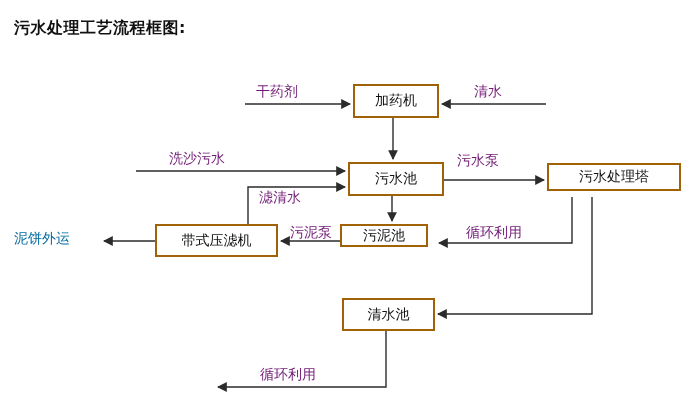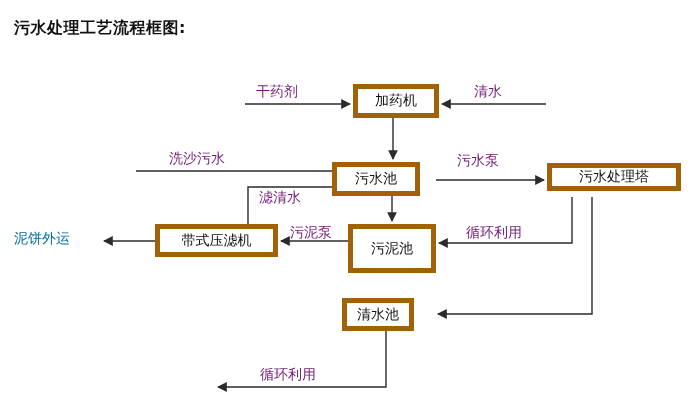--- a/index.html
+++ b/index.html
@@ -27,21 +27,21 @@
   }
   .flow-svg {
     position: absolute;
     left: 0;
     top: 0;
     width: 700px;
     height: 420px;
   }
   .node-box {
     position: absolute;
-    border: 5px solid #a16207;
+    border: 2px solid #a16207;
     background: #ffffff;
     box-sizing: border-box;
     display: flex;
     align-items: center;
     justify-content: center;
     font-size: 14px;
     color: #111111;
     white-space: nowrap;
   }
   .edge-label {
@@ -95,37 +95,37 @@
     <path d="M 592 197 L 592 314 L 438 314" marker-end="url(#arrow)"></path>
 
     <path d="M 386 331 L 386 387 L 218 387" marker-end="url(#arrow)"></path>
   </g>
 </svg>
 
 <div class="node-box" style="left:353px; top:84px; width:86px; height:34px;">
   <span>加药机</span>
 </div>
 
-<div class="node-box" style="left:332px; top:162px; width:88px; height:34px;">
+<div class="node-box" style="left:348px; top:162px; width:96px; height:34px;">
   <span>污水池</span>
 </div>
 
 <div class="node-box" style="left:547px; top:163px; width:134px; height:28px;">
   <span>污水处理塔</span>
 </div>
 
 <div class="node-box" style="left:155px; top:224px; width:123px; height:33px;">
   <span>带式压滤机</span>
 </div>
 
-<div class="node-box" style="left:348px; top:224px; width:88px; height:49px;">
+<div class="node-box" style="left:340px; top:224px; width:88px; height:23px;">
   <span>污泥池</span>
 </div>
 
-<div class="node-box" style="left:342px; top:298px; width:72px; height:33px;">
+<div class="node-box" style="left:342px; top:298px; width:93px; height:33px;">
   <span>清水池</span>
 </div>
 
 <div class="edge-label" style="left:256px; top:83px;">干药剂</div>
 
 <div class="edge-label" style="left:474px; top:83px;">清水</div>
 
 <div class="edge-label" style="left:169px; top:150px;">洗沙污水</div>
 
 <div class="edge-label" style="left:259px; top:189px;">滤清水</div>

